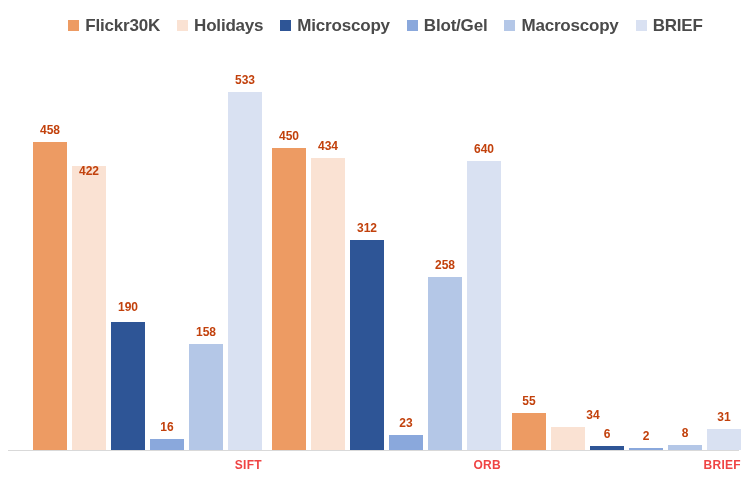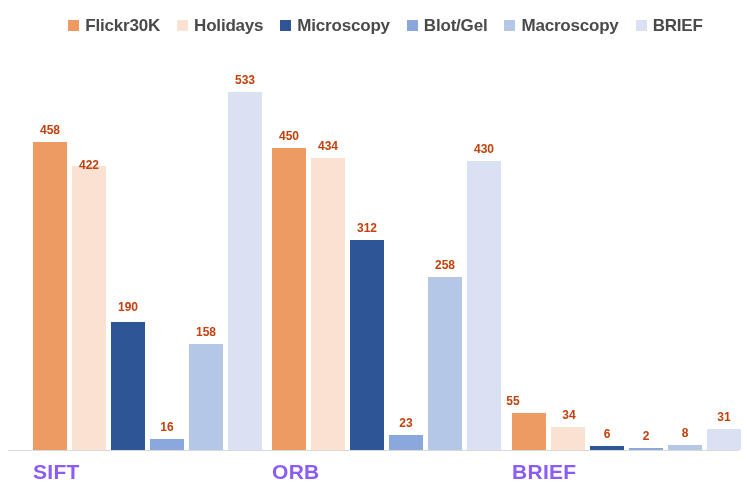--- a/index.html
+++ b/index.html
@@ -96,24 +96,24 @@
   #category-labels {
     position: absolute;
     left: 0;
     top: 458px;
     width: 747px;
     height: 30px;
   }
   .category-label {
     position: absolute;
     top: 0;
-    font-size: 21px;
+    font-size: 12px;
     font-weight: bold;
-    color: #8b5cf6;
-    text-align: left;
+    color: #ef4444;
+    text-align: right;
     letter-spacing: 0.3px;
     line-height: 1.3;
   }
 </style>
 </head>
 <body>
 
 <div id="chart-root">
 
   <div id="legend">
@@ -140,45 +140,45 @@
       <div class="legend-item">
         <span class="legend-swatch" style="background: rgb(217, 225, 242);"></span>
         <span class="legend-label">BRIEF</span>
       </div>
     </div>
 
   <div id="plot">
       <div class="bar" style="left: 33px; width: 34px; height: 307.776px; background: rgb(237, 155, 99);"></div>
       <div class="bar-value" style="left: 25px; width: 50px; bottom: 313.776px;">458</div>
       <div class="bar" style="left: 72px; width: 34px; height: 283.584px; background: rgb(250, 226, 211);"></div>
-      <div class="bar-value" style="left: 64px; width: 50px; bottom: 279px;">422</div>
+      <div class="bar-value" style="left: 64px; width: 50px; bottom: 273px;">422</div>
       <div class="bar" style="left: 111px; width: 34px; height: 127.68px; background: rgb(46, 85, 150);"></div>
       <div class="bar-value" style="left: 103px; width: 50px; bottom: 137px;">190</div>
       <div class="bar" style="left: 150px; width: 34px; height: 10.752px; background: rgb(138, 168, 220);"></div>
       <div class="bar-value" style="left: 142px; width: 50px; bottom: 16.752px;">16</div>
       <div class="bar" style="left: 189px; width: 34px; height: 106.176px; background: rgb(180, 199, 231);"></div>
       <div class="bar-value" style="left: 181px; width: 50px; bottom: 112.176px;">158</div>
       <div class="bar" style="left: 228px; width: 34px; height: 358.176px; background: rgb(217, 225, 242);"></div>
       <div class="bar-value" style="left: 220px; width: 50px; bottom: 364.176px;">533</div>
       <div class="bar" style="left: 272px; width: 34px; height: 302.4px; background: rgb(237, 155, 99);"></div>
       <div class="bar-value" style="left: 264px; width: 50px; bottom: 308.4px;">450</div>
       <div class="bar" style="left: 311px; width: 34px; height: 291.648px; background: rgb(250, 226, 211);"></div>
       <div class="bar-value" style="left: 303px; width: 50px; bottom: 297.648px;">434</div>
       <div class="bar" style="left: 350px; width: 34px; height: 209.664px; background: rgb(46, 85, 150);"></div>
       <div class="bar-value" style="left: 342px; width: 50px; bottom: 215.664px; text-align: center;">312</div>
       <div class="bar" style="left: 389px; width: 34px; height: 15.456px; background: rgb(138, 168, 220);"></div>
       <div class="bar-value" style="left: 381px; width: 50px; bottom: 21.456px;">23</div>
       <div class="bar" style="left: 428px; width: 34px; height: 173.376px; background: rgb(180, 199, 231);"></div>
       <div class="bar-value" style="left: 420px; width: 50px; bottom: 179.376px;">258</div>
       <div class="bar" style="left: 467px; width: 34px; height: 288.96px; background: rgb(217, 225, 242);"></div>
-      <div class="bar-value" style="left: 459px; width: 50px; bottom: 294.96px;">430</div>
+      <div class="bar-value" style="left: 459px; width: 50px; bottom: 294.96px;">640</div>
       <div class="bar" style="left: 512px; width: 34px; height: 36.96px; background: rgb(237, 155, 99);"></div>
-      <div class="bar-value" style="left: 488px; width: 50px; bottom: 42.96px; margin-top: 44px;">55</div>
+      <div class="bar-value" style="left: 504px; width: 50px; bottom: 42.96px; margin-top: 44px;">55</div>
       <div class="bar" style="left: 551px; width: 34px; height: 22.848px; background: rgb(250, 226, 211);"></div>
-      <div class="bar-value" style="left: 544px; width: 50px; bottom: 28.848px; margin-top: 16px;">34</div>
+      <div class="bar-value" style="left: 568px; width: 50px; bottom: 28.848px; margin-top: 16px;">34</div>
       <div class="bar" style="left: 590px; width: 34px; height: 4.032px; background: rgb(46, 85, 150);"></div>
       <div class="bar-value" style="left: 582px; width: 50px; bottom: 10.032px;">6</div>
       <div class="bar" style="left: 629px; width: 34px; height: 2px; background: rgb(138, 168, 220);"></div>
       <div class="bar-value" style="left: 621px; width: 50px; bottom: 8px;">2</div>
       <div class="bar" style="left: 668px; width: 34px; height: 5.376px; background: rgb(180, 199, 231);"></div>
       <div class="bar-value" style="left: 660px; width: 50px; bottom: 11.376px;">8</div>
       <div class="bar" style="left: 707px; width: 34px; height: 20.832px; background: rgb(217, 225, 242);"></div>
       <div class="bar-value" style="left: 699px; width: 50px; bottom: 26.832px;">31</div>
     </div>
 

